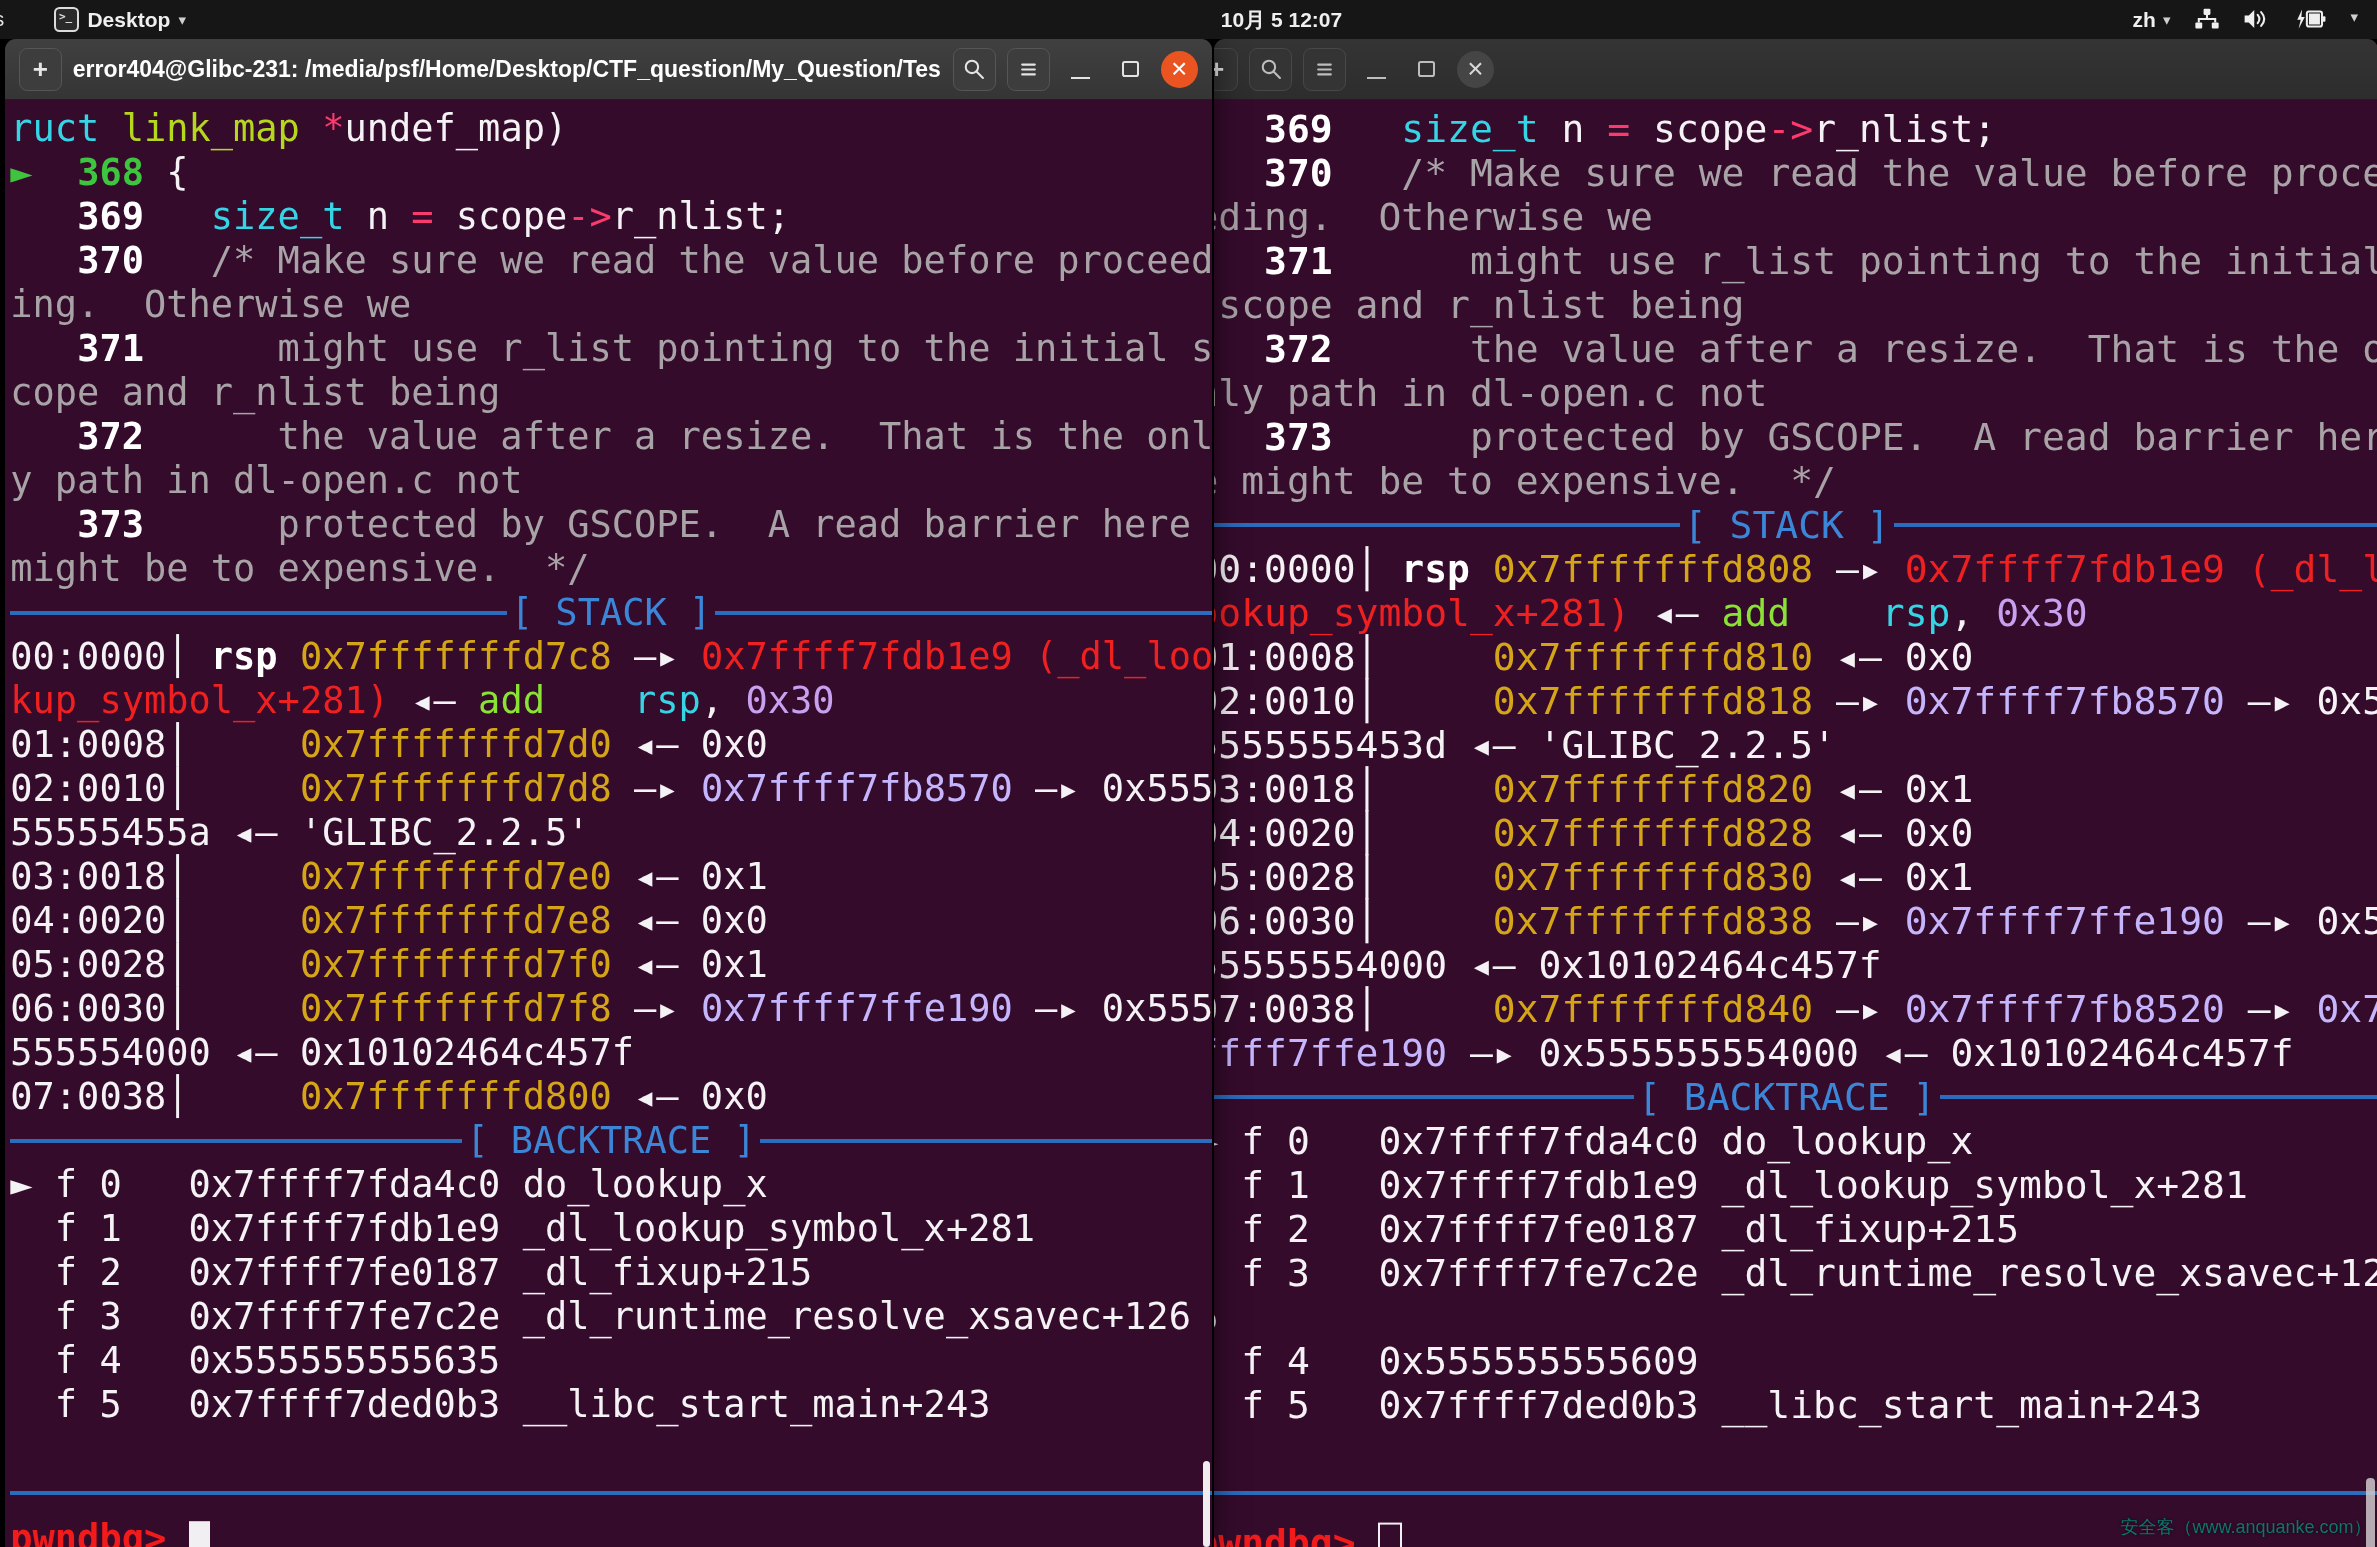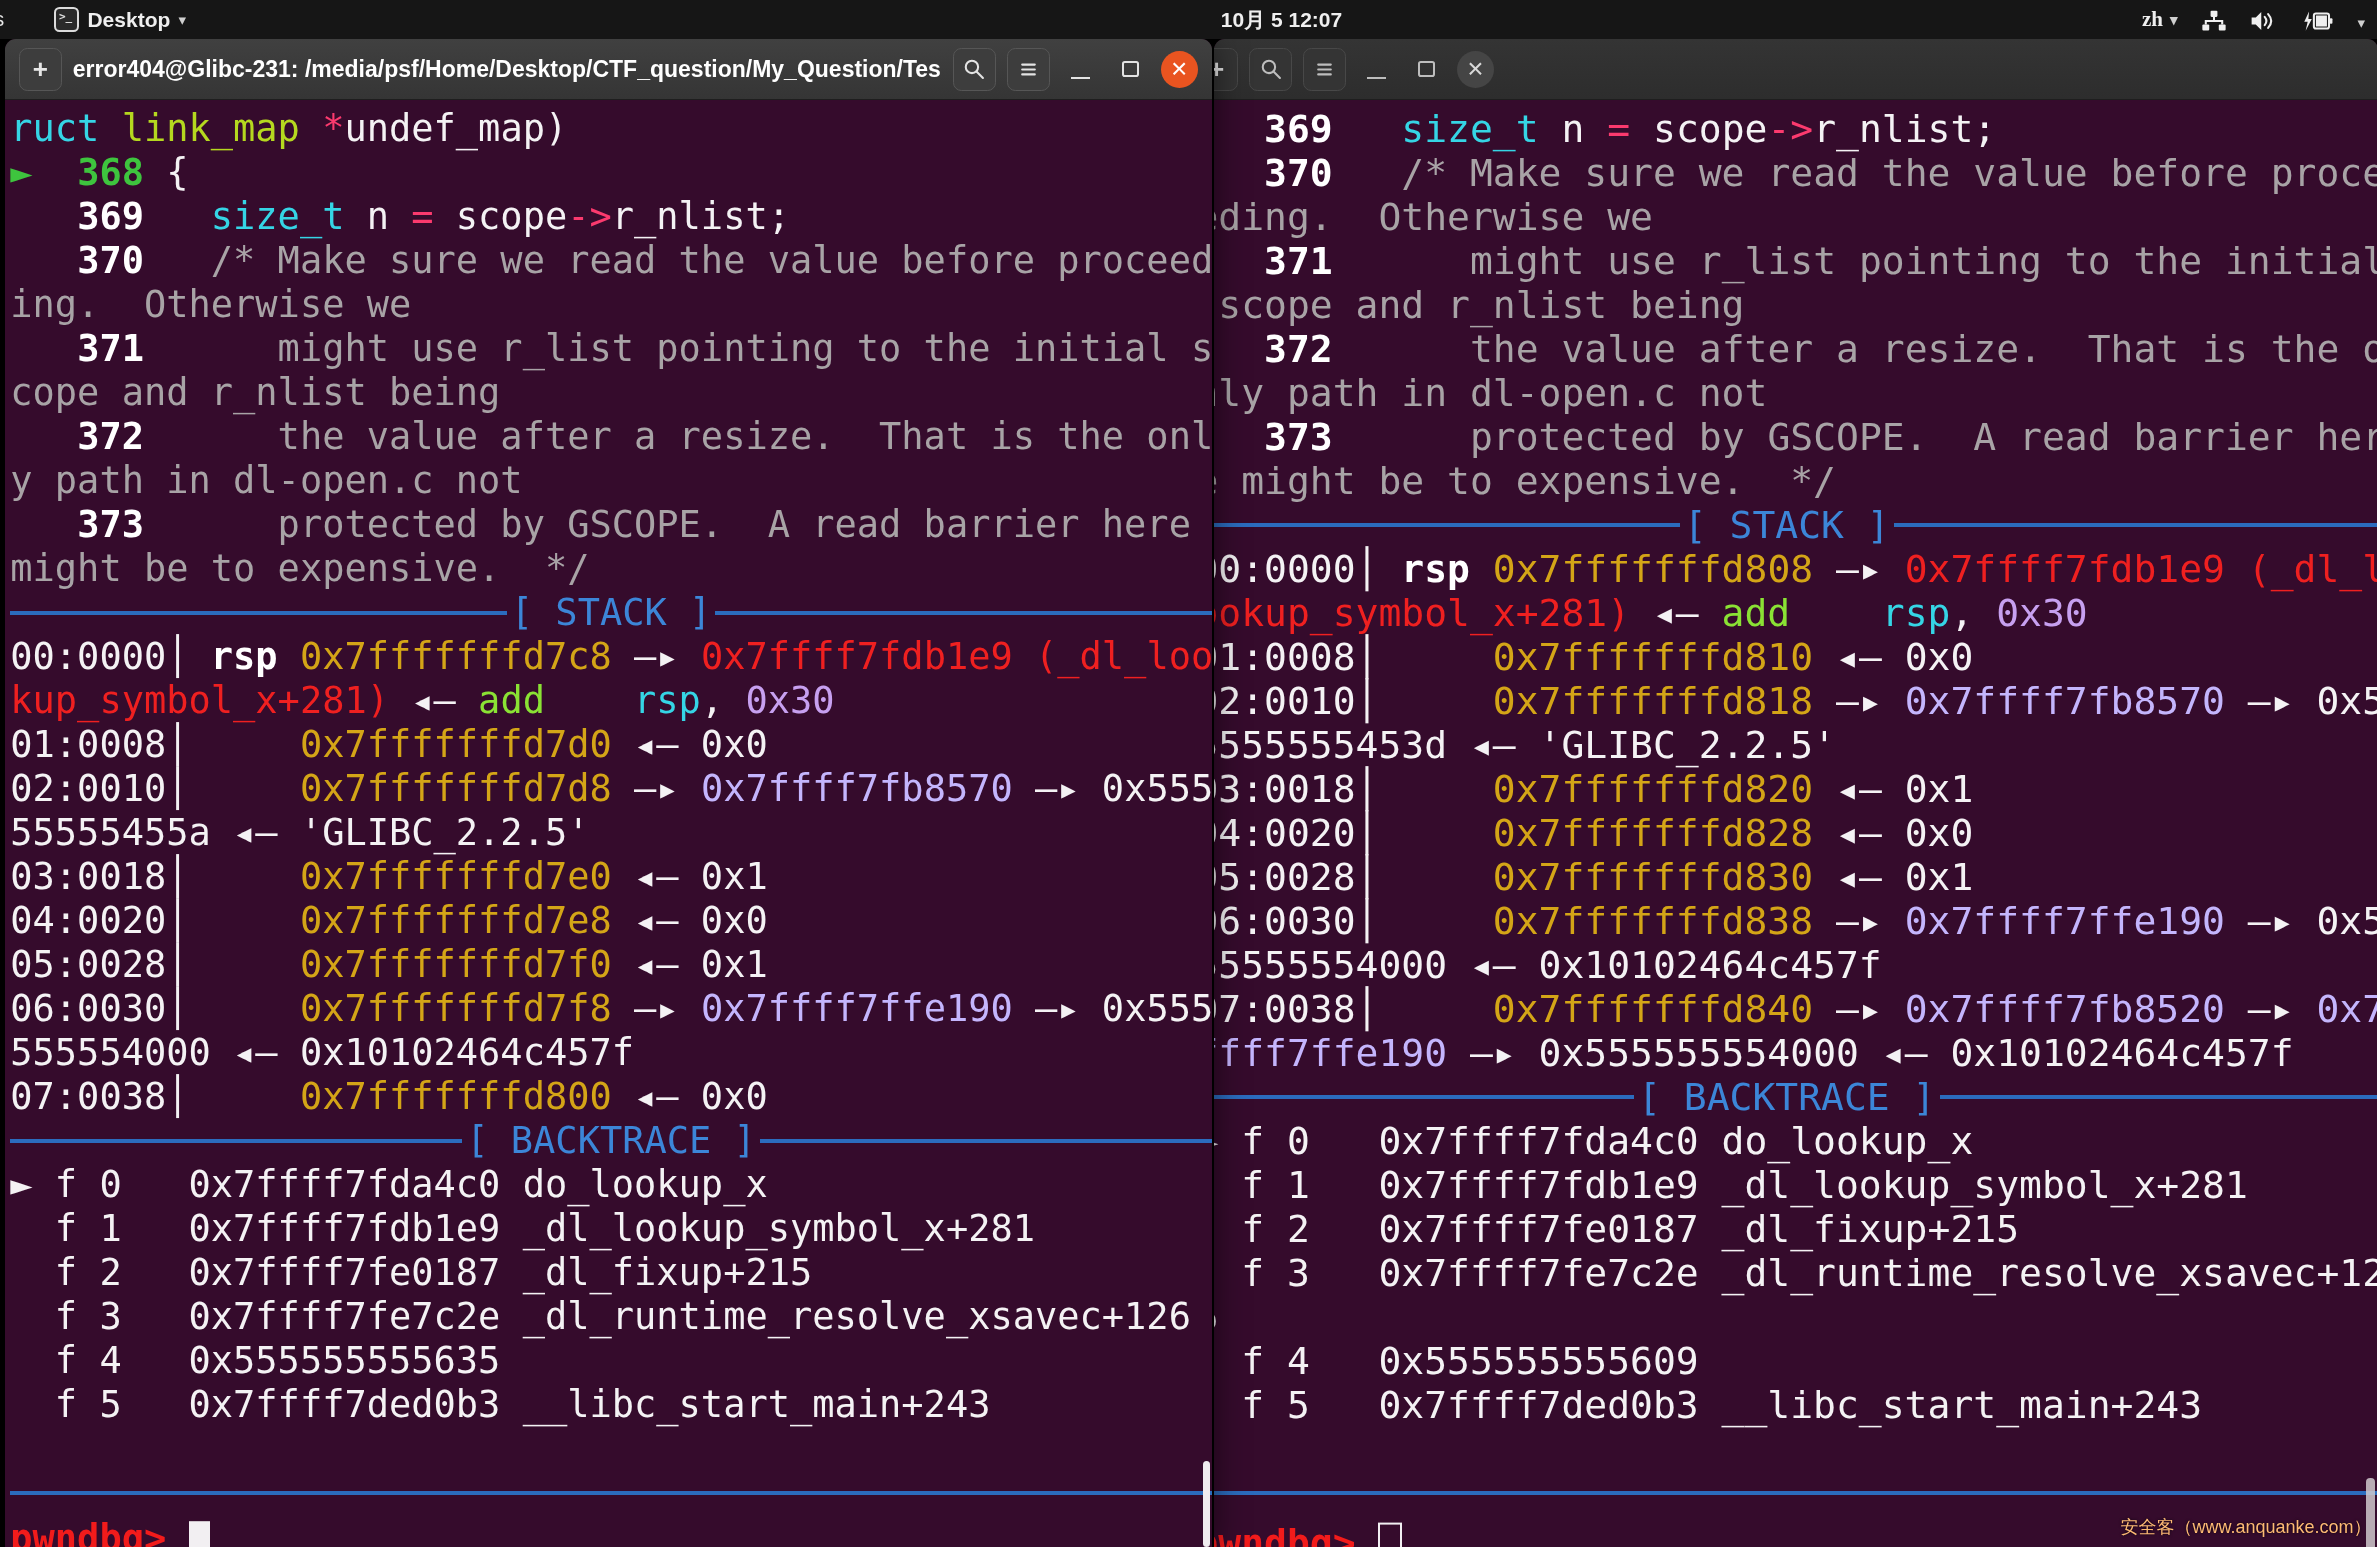--- a/index.html
+++ b/index.html
@@ -8,21 +8,21 @@
   
   .topbar { position:absolute; left:0; top:0; width:2377px; height:39px; background:#161616;
             color:#efefef; display:flex; align-items:center; z-index:10; font-size:21px; }
   .tb-frag { margin-left:-5.5px; font-size:19.3px; color:#e8e8e8; }
   .tb-app { display:flex; align-items:center; gap:8.3px; margin-left:50px; font-weight:bold; }
   .tb-appicon { width:25px; height:25px; border:2.1px solid #dcdcdc; border-radius:5.5px; background:#2a2a2a;
                 color:#dcdcdc; font-size:11px; font-weight:bold; display:flex; align-items:flex-start; justify-content:flex-start;
                 padding:1.4px 0 0 2.8px; font-family:"DejaVu Sans Mono",monospace; }
   .tb-arrow { font-size:15px; color:#cfcfcf; }
   .tb-clock { position:absolute; left:50%; transform:translateX(calc(-50% + 93px)); font-weight:bold; }
-  .tb-right { position:absolute; right:12px; display:flex; align-items:flex-end; gap:23.5px;font-family:Liberation Serif, serif; }
+  .tb-right { position:absolute; right:19px; display:flex; align-items:flex-start; gap:23.5px; }
   .tb-zh { font-weight:bold; display:flex; gap:7px; align-items:center; }
   .tb-ico { display:flex; align-items:center; }
   
   .window { position:absolute; top:39px; bottom:0; background:#350b2c; border-radius:11px 11px 0 0;
             overflow:hidden; box-shadow:0 5.5px 35px rgba(0,0,0,.6); }
   #win-left  { left:4.8px;    width:1207px; z-index:2; }
   #win-right { left:1214px; width:1164px; z-index:1; }
   .headerbar { height:61px; display:flex; align-items:center; padding:0 14px; gap:11px;
                border-bottom:0.7px solid #1e1e1e; }
   .hb-focused   { background:linear-gradient(#404040,#353535); color:#ffffff; }
@@ -63,21 +63,21 @@
   .c-gd { color:#d4a517;margin-top:44px; }
   .c-rd { color:#ef2020; }
   .c-pu { color:#c4b5fd; }
   .c-vi { color:#c7a0f0; }
   .c-pr { color:#f21b1b; font-weight:bold; }
   .cur-block  { display:inline-block; width:21px; height:36px; background:#f2eff2; transform:translateY(6.2px); }
   .cur-hollow { display:inline-block; width:23.5px; height:41px; border:2.8px solid #f2eff2; background:transparent; transform:translateY(7.6px); }
   
   .sb-left  { position:absolute; right:2.1px;  bottom:0;     width:7px; height:86px; background:#f0ecef; border-radius:3.5px; z-index:3; }
   .sb-right { position:absolute; right:3.5px;  bottom:-48px; width:8.3px; height:117px; background:#cfc9cc; border-radius:4.1px; opacity:.85; z-index:3; }
-  .watermark { position:absolute; right:5.5px; bottom:8.3px; color:#fdba74; font-size:18px; z-index:5;
+  .watermark { position:absolute; right:5.5px; bottom:8.3px; color:#0f766e; font-size:18px; z-index:5;
                text-shadow:0 0 2.8px rgba(0,0,0,.8); }
 </style>
 </head>
 <body>
 
 <div class="topbar">
   <span class="tb-frag">s</span>
   <div class="tb-app">
     <span class="tb-appicon">&gt;_</span>
     <span>Desktop</span>

